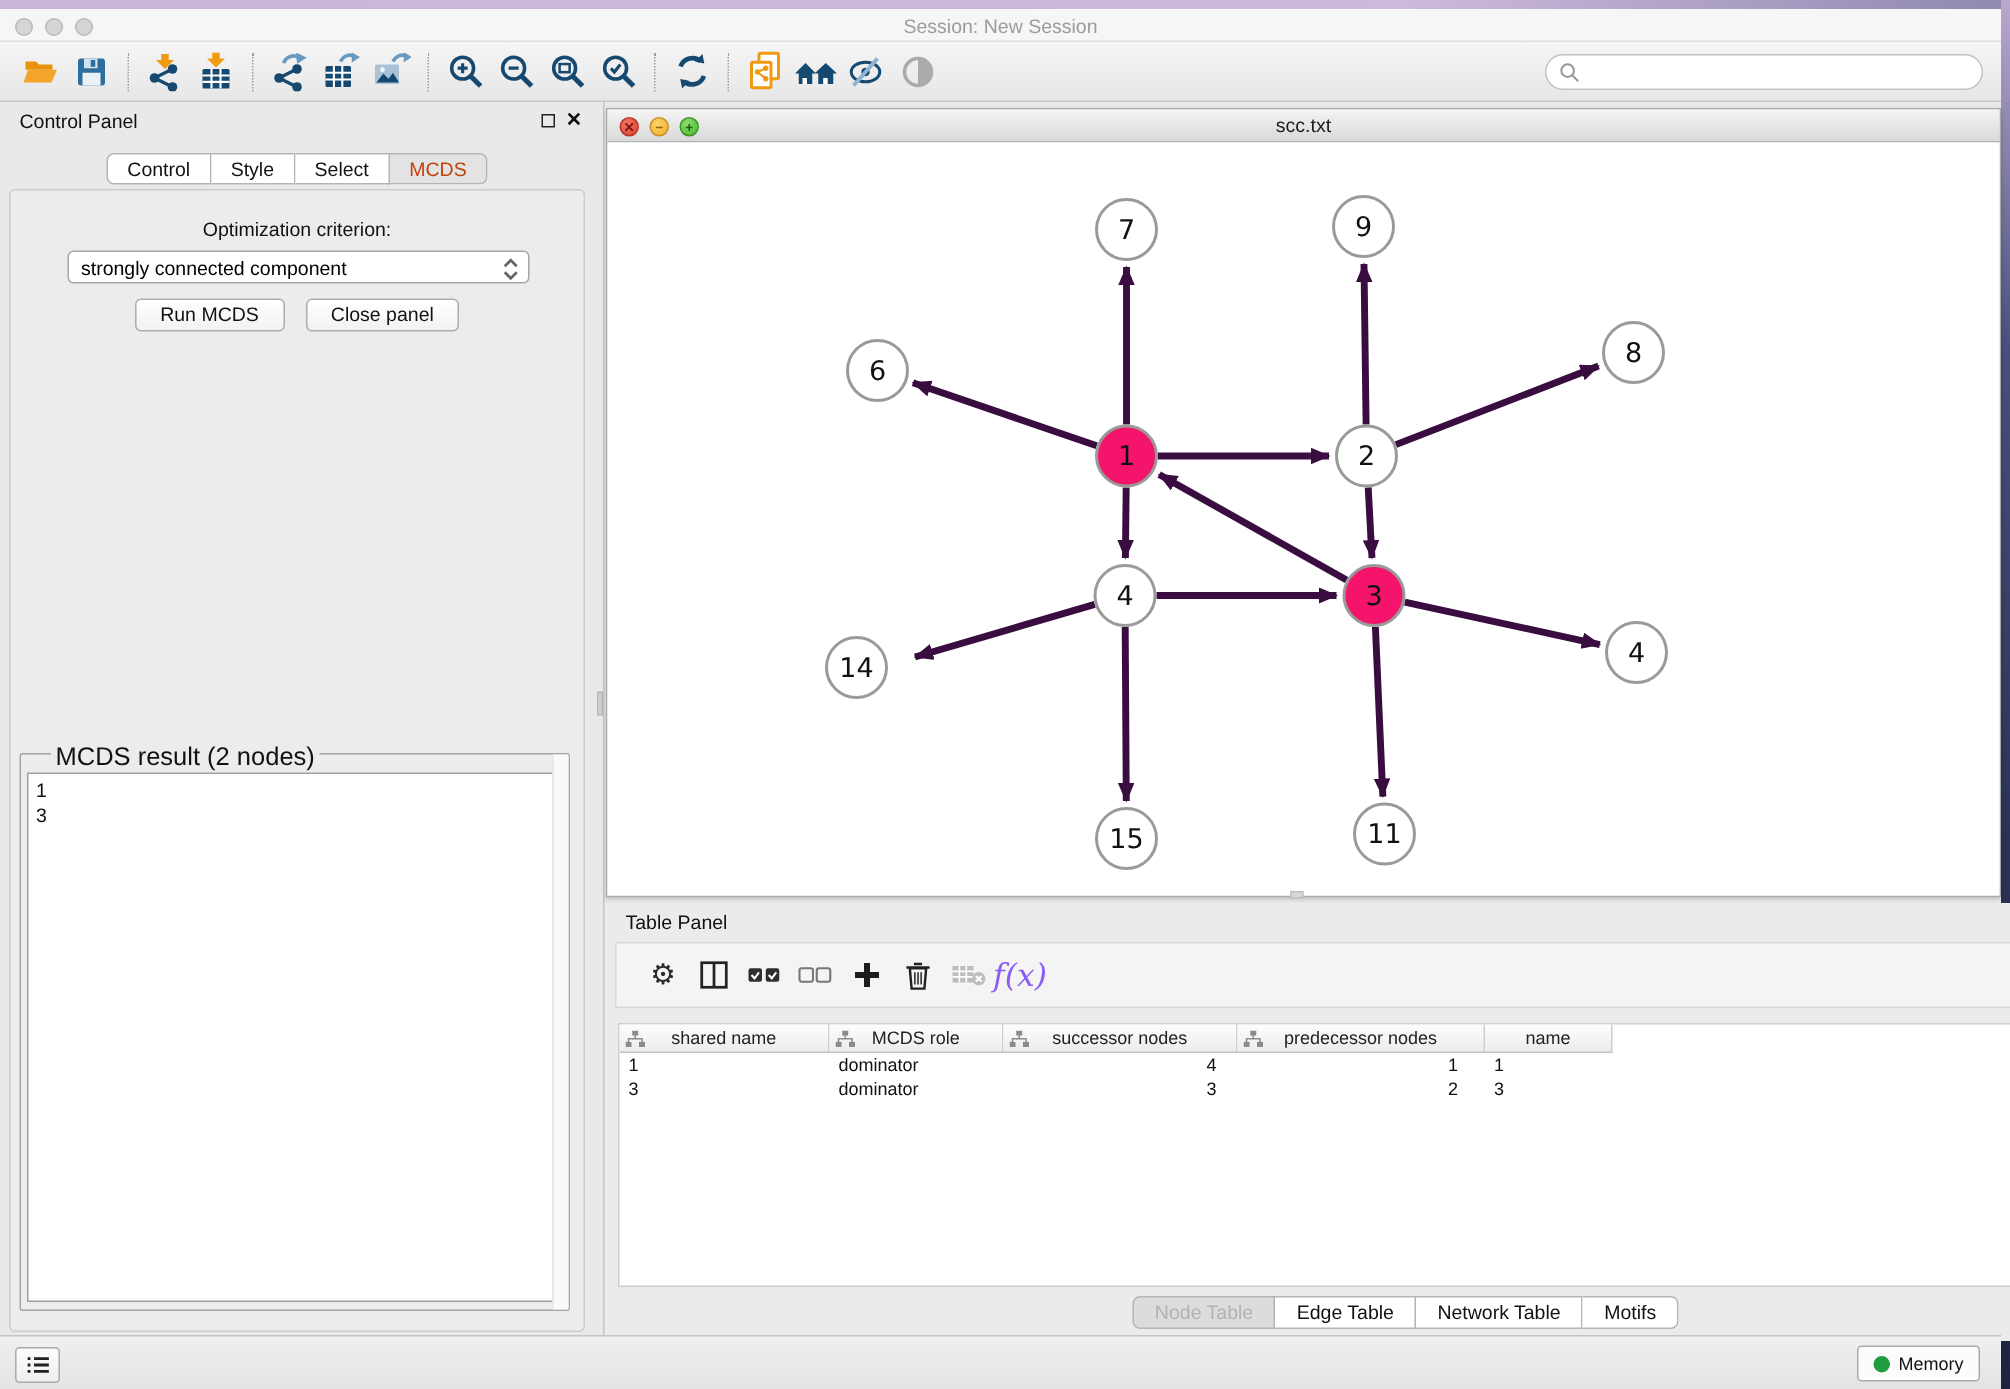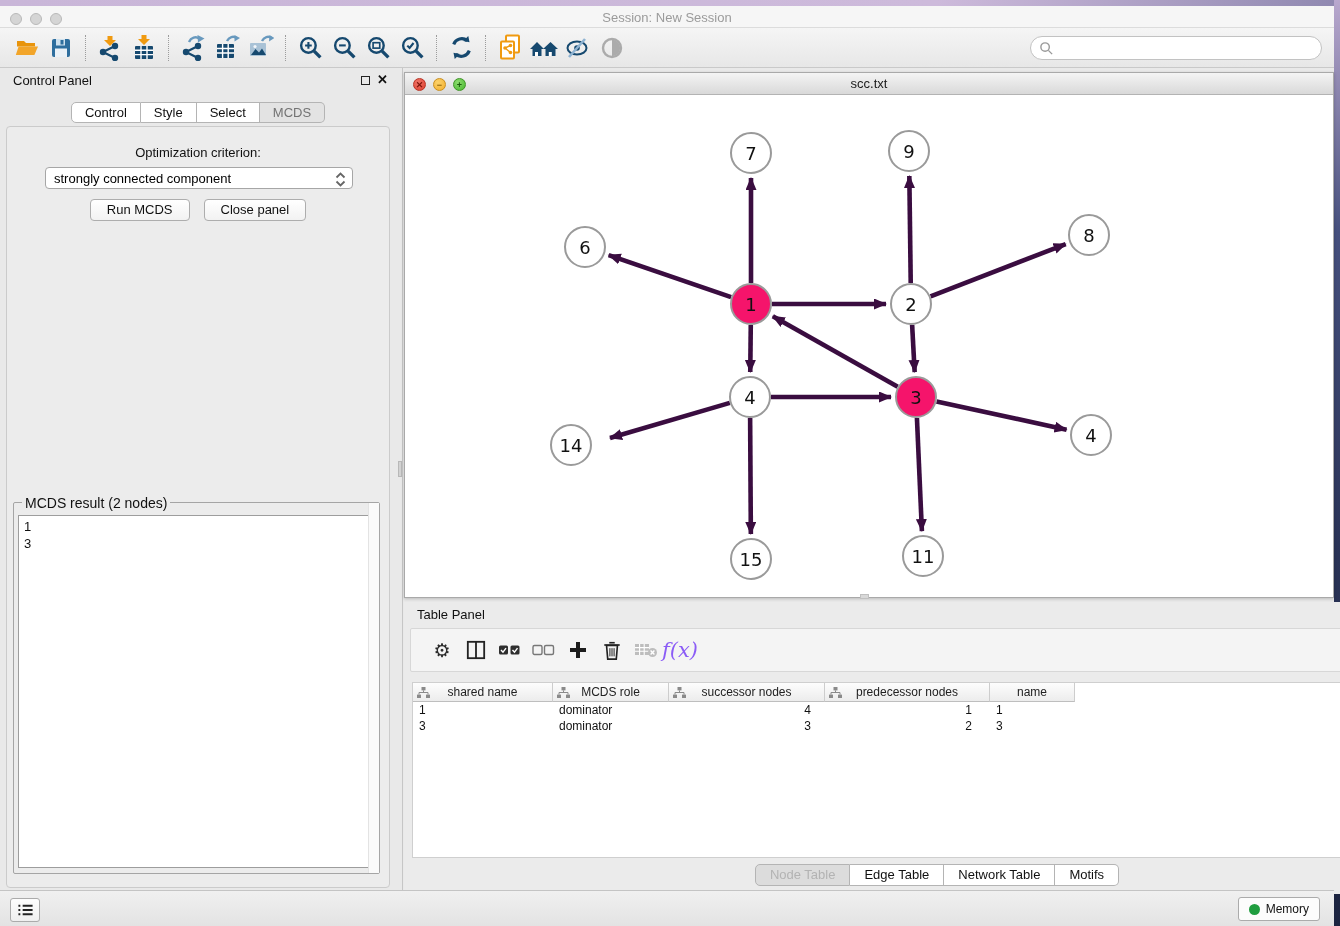--- a/index.html
+++ b/index.html
@@ -31,31 +31,31 @@
   .panel-head { height:24px; position:relative; }
   .panel-title { position:absolute; left:13px; top:5px; font-size:13px; color:#111; }
   .float-ico { position:absolute; width:9px; height:9px; border:1.5px solid #222; top:8px; }
   .close-ico { position:absolute; top:4px; font-size:13px; font-weight:bold; color:#111; }
   #cp-float { right:26px; } #cp-close { right:8px; }
 
   #cp-tabs { position:absolute; left:0; right:0; top:34px; height:21px; display:flex; justify-content:center; }
   .seg { height:21px; line-height:19px; padding:0 13px; font-size:13px; background:#fff; border:1px solid #B4B4B4; border-left:none; color:#111; }
   .seg:first-child { border-left:1px solid #B4B4B4; border-radius:5px 0 0 5px; }
   .seg:last-child { border-radius:0 5px 5px 0; }
-  .seg.disabled-selected { background:#E3E3E3; color:#737373; }
+  .seg.disabled-selected { background:#E3E3E3; color:#c2410c; }
 
   #cp-inset { position:absolute; left:6px; right:6px; top:58px; bottom:6px; background:#ECECEC; border:1px solid #CBCBCB; border-radius:4px; }
   #opt-label { position:absolute; top:18px; width:100%; text-align:center; font-size:13px; color:#111; }
   #criterion-select { position:absolute; left:38px; right:36px; top:40px; height:22px; background:#fff; border:1px solid #A6A6A6; border-radius:4px; font-size:13px; display:flex; align-items:center; padding-left:8px; }
   #criterion-select svg { position:absolute; right:5px; top:4px; }
   .cp-btn-row { position:absolute; top:72px; width:100%; display:flex; justify-content:center; gap:14px; }
   .pushbtn { height:22px; padding:0 16px; background:linear-gradient(#FFFFFF,#F2F2F2); border:1px solid #ADADAD; border-radius:4px; font-size:13px; line-height:20px; color:#111; }
 
   #result-field { position:absolute; left:6px; right:9px; top:375px; bottom:13px; border:1px solid #A5A5A5; border-radius:2px; }
-  #result-legend { position:absolute; left:8px; top:-8px; background:#ECECEC; padding:0 3px; font-size:14px; color:#111; }
+  #result-legend { position:absolute; left:20px; top:-8px; background:#ECECEC; padding:0 3px; font-size:17px; color:#111; }
   #result-text { position:absolute; left:4px; right:4px; top:12px; bottom:5px; background:#fff; border:1px solid #9D9D9D; font-size:13px; line-height:17px; padding:2px 0 0 5px; color:#111; }
   #result-scroll { position:absolute; right:0; top:0; bottom:0; width:11px; background:#FAFAFA; border-left:1px solid #E3E3E3; }
 
   
   #v-divider { left:397px; top:62px; width:6px; height:826px; border-right:1px solid #C6C6C6; }
   #v-handle { left:398px; top:455px; width:4px; height:16px; background:#D2D2D2; border:1px solid #B8B8B8; }
   #h-handle { left:860px; top:588px; width:9px; height:5px; background:#D8D8D8; border:1px solid #C0C0C0; }
 
   
   #net-window { left:404px; top:66px; width:930px; height:526px; background:#fff; border:1px solid #A9A9A9; box-shadow:0 1px 3px rgba(0,0,0,.2); }

